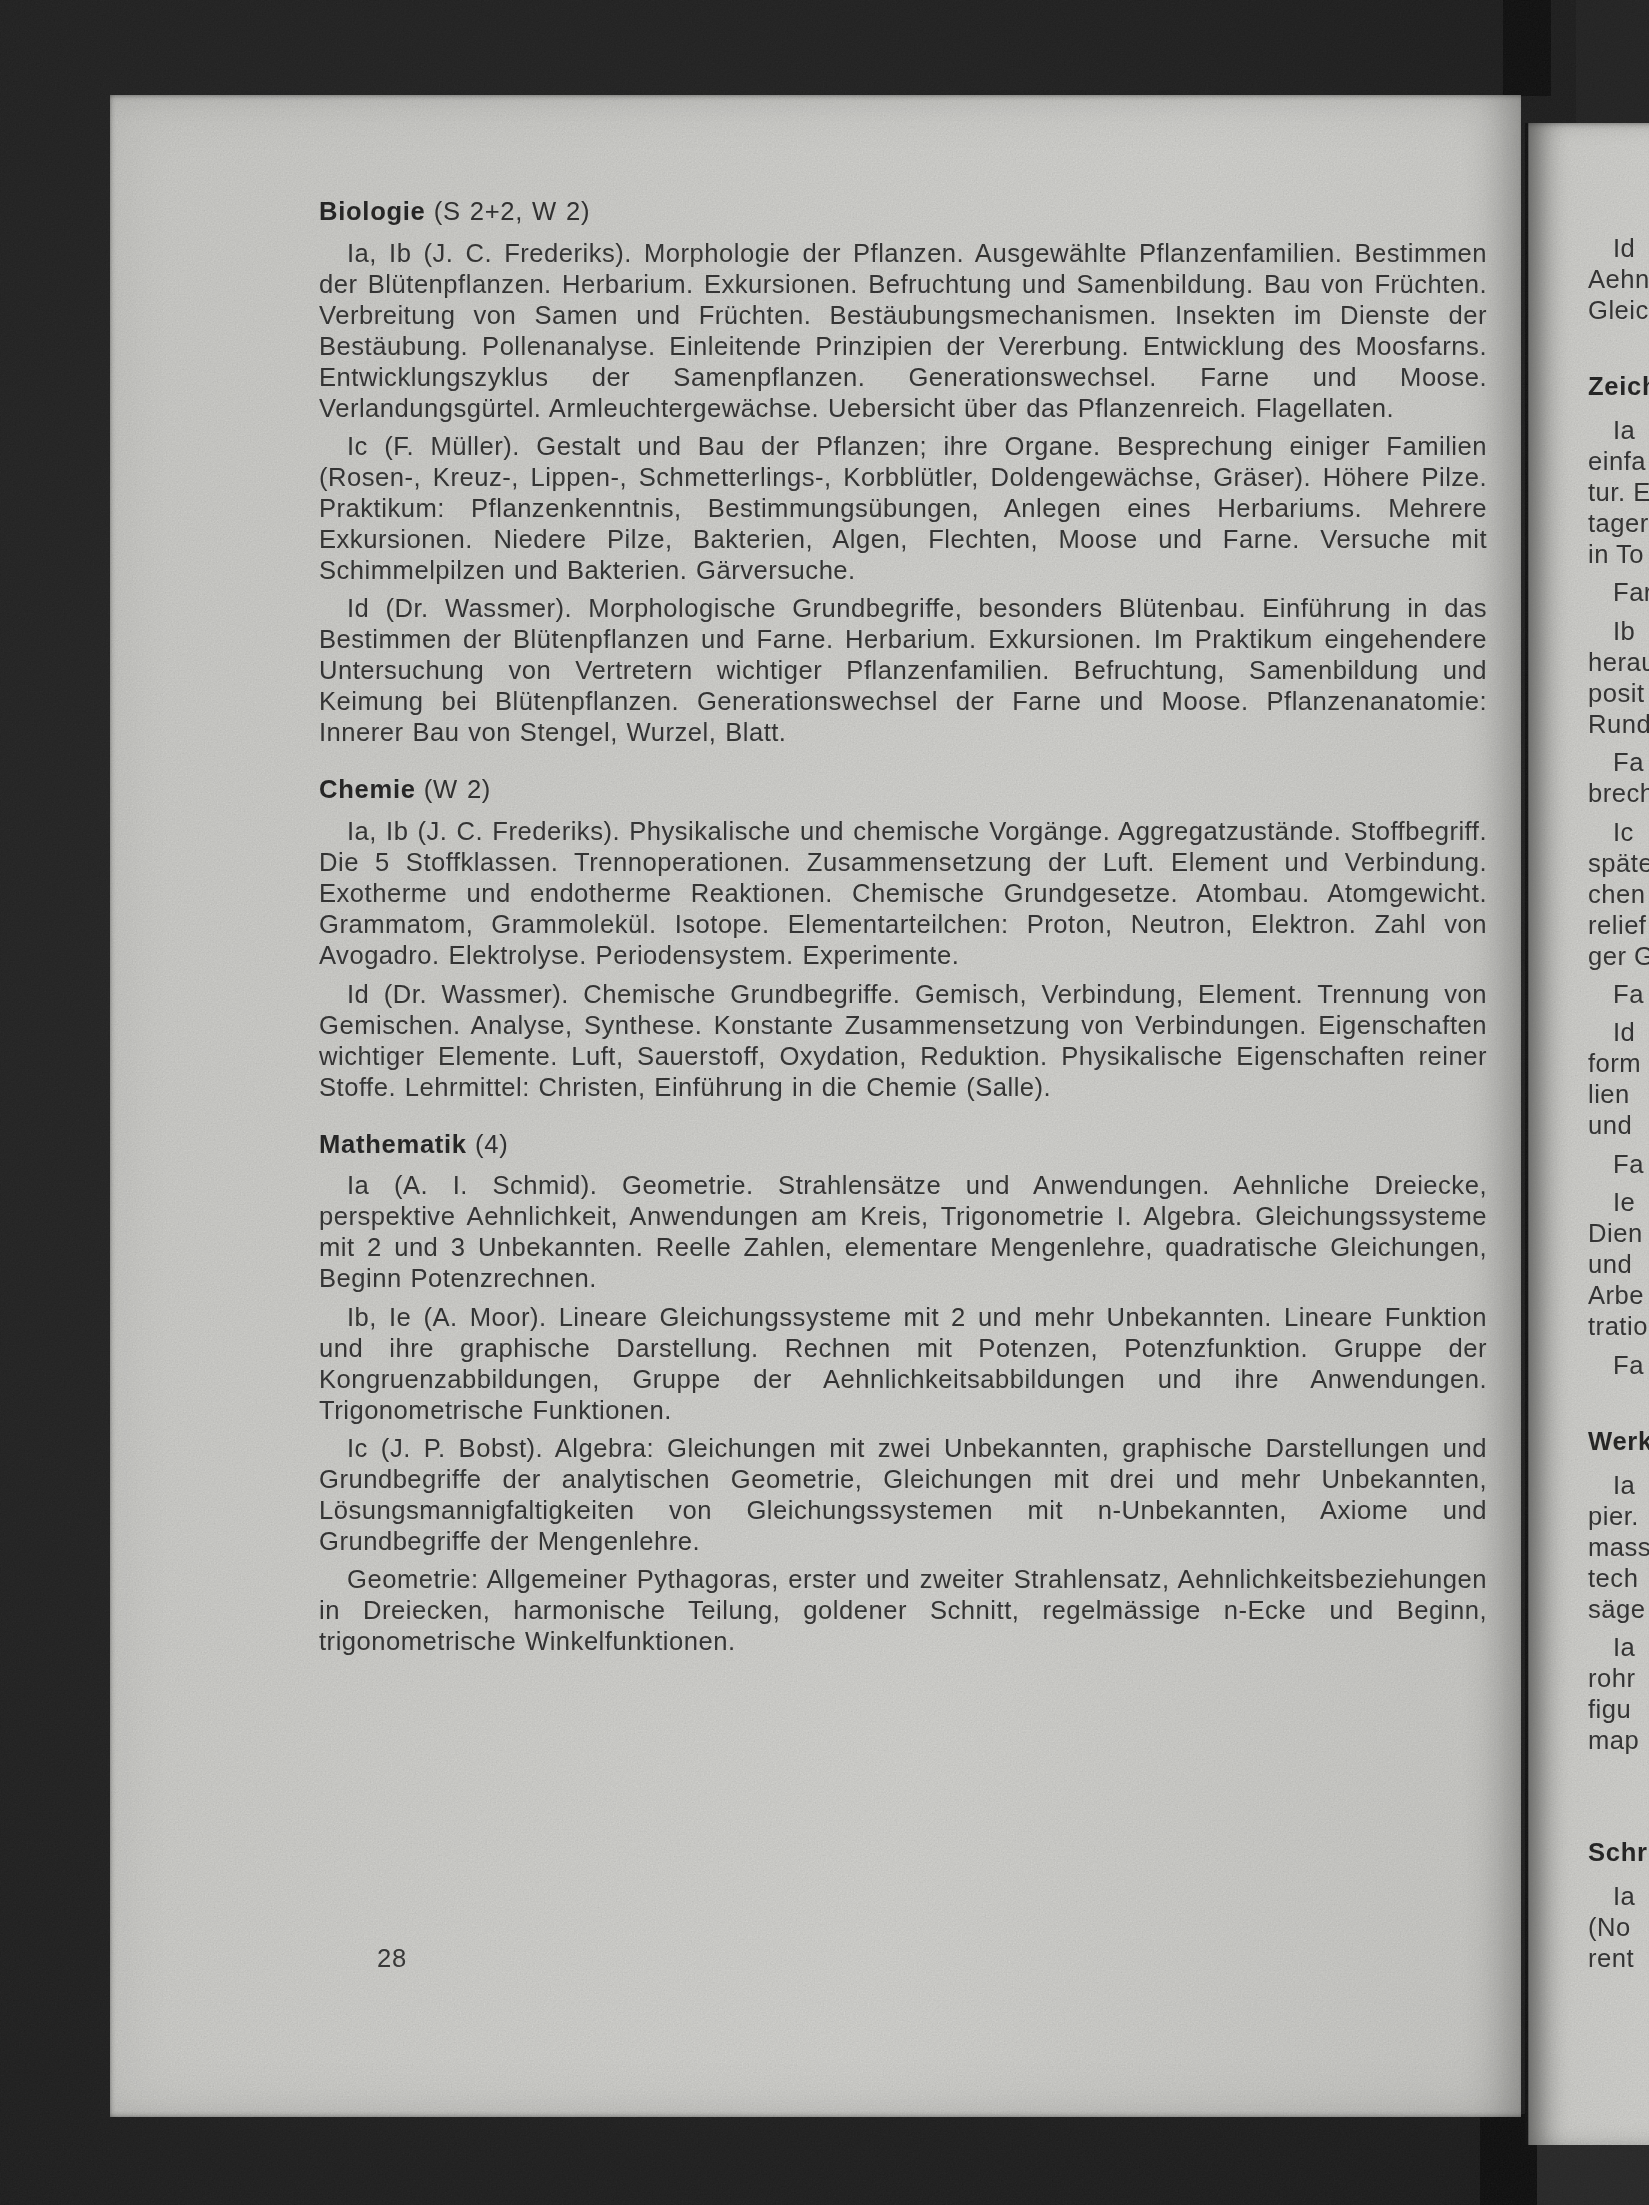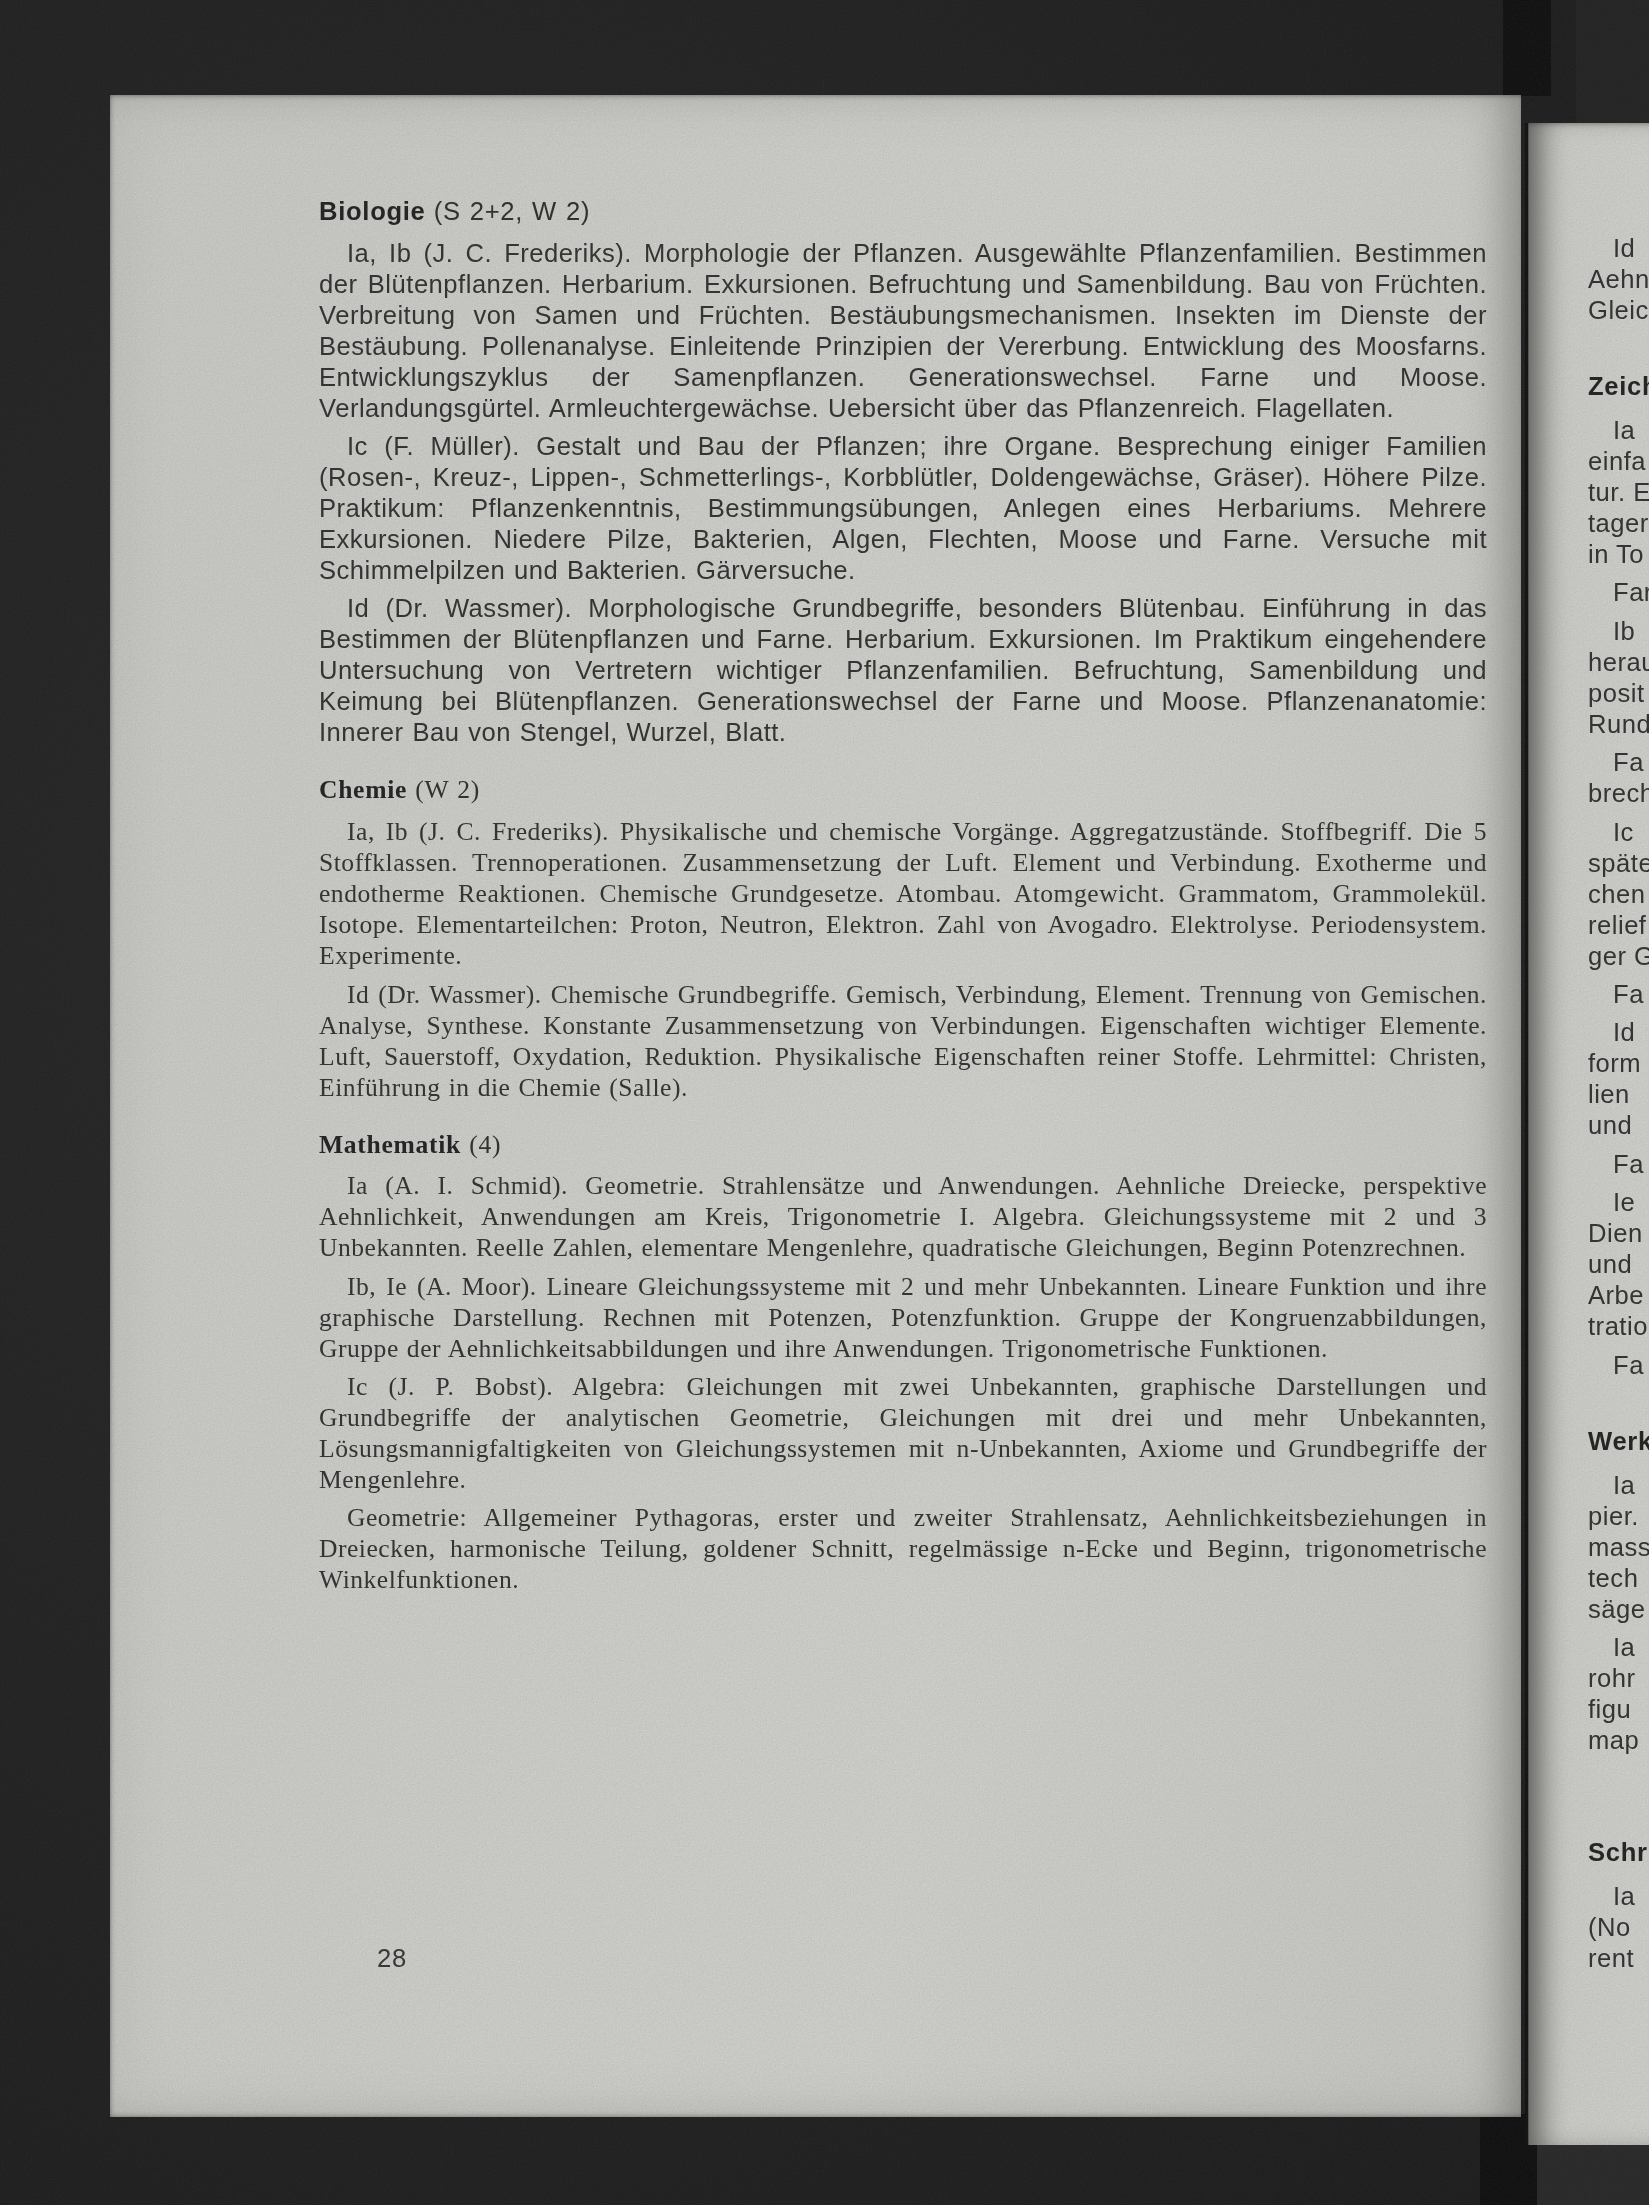--- a/index.html
+++ b/index.html
@@ -47,21 +47,21 @@
       inset 3.3px 0 5px -2.5px rgba(0,0,0,0.30);
   }
   .text-col {
     position: absolute; left: 209px; top: 101px; width: 1168px;
     color: #2e2e2e;
     font-size: 25.6px; line-height: 31px;
     letter-spacing: 0.5px; word-spacing: 1.2px;
     text-align: justify;
   }
   .section { margin: 0; }
-  .section + .section { margin-top: 26px; font-family: Liberation Serif, serif; }
+  .section + .section { margin-top: 26px; }
   .sec-h {
     font-size: 25.6px; line-height: 31px;
     margin: 0 0 10.7px 0; text-align: left;
     letter-spacing: 0.7px; color: #1d1d1d;
   }
   .sec-h .h-bold { font-weight: bold; }
   .sec-h .h-rest { font-weight: normal; color: #2b2b2b; margin-left: 8.2px; }
   .text-col p {
     margin: 0 0 7.4px 0;
     text-indent: 28px;

